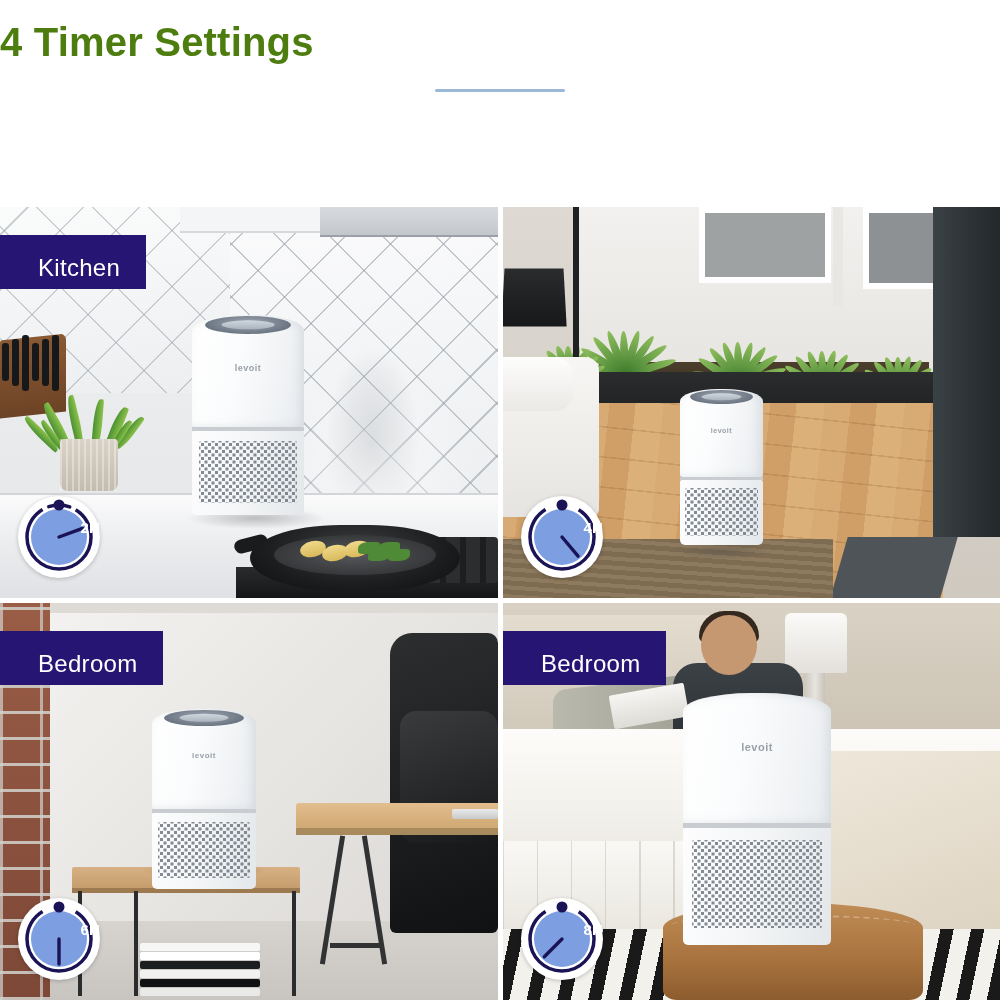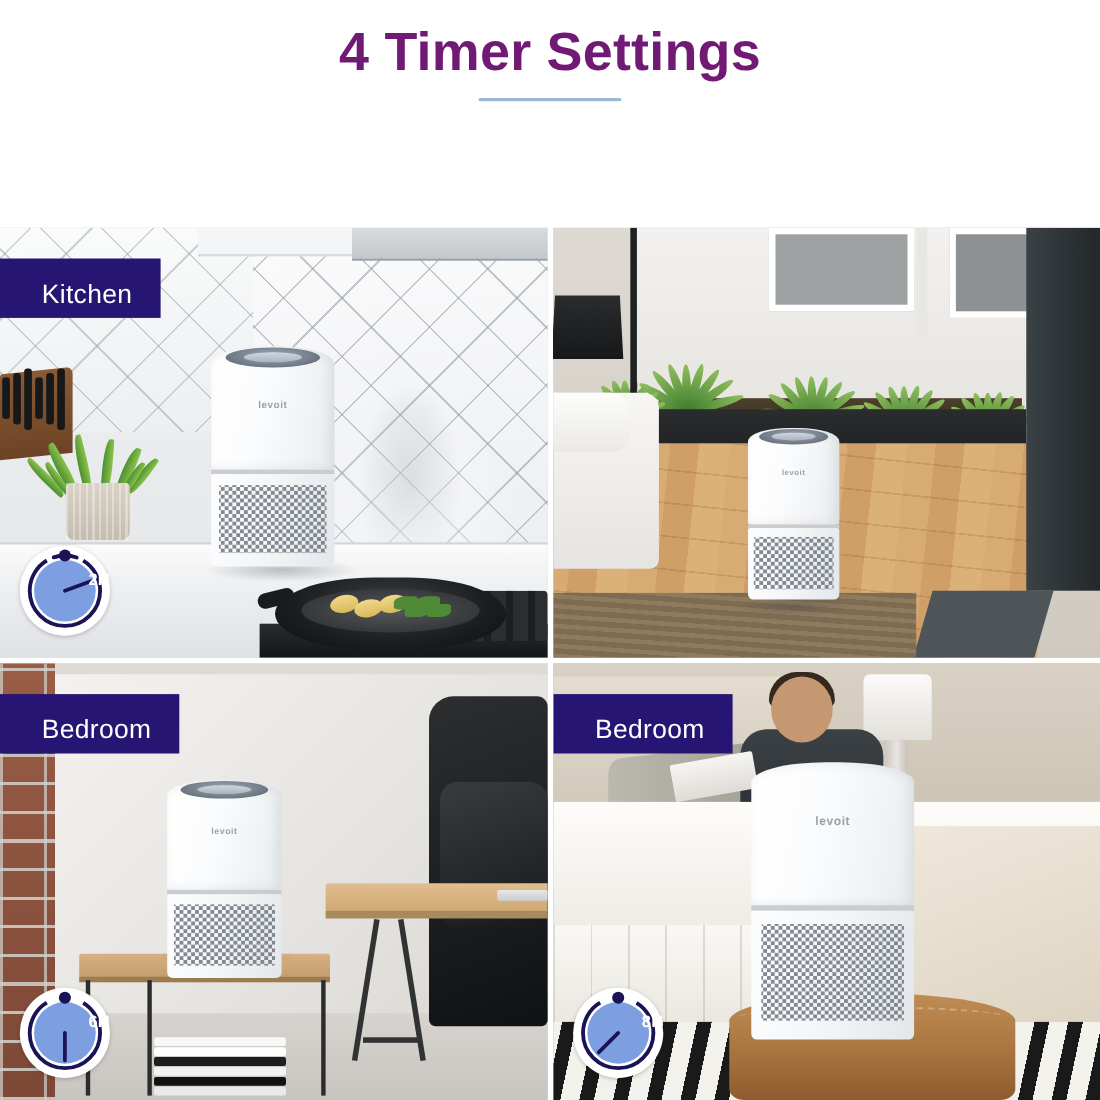--- a/index.html
+++ b/index.html
@@ -7,22 +7,22 @@
   body {
     font-family:"Liberation Sans", sans-serif;
     background:#ffffff;
     overflow:hidden;
   }
   .page { position:relative; width:1000px; height:1000px; background:#fff; }
 
   
   .header { position:absolute; left:0; top:0; width:1000px; height:207px; background:#fff; }
   .title {
-    position:absolute; left:0; top:20px; width:1000px; text-align:center;
-    font-size:49px; font-weight:700; color:#701a75; letter-spacing:.2px;
+    position:absolute; left:0; top:20px; width:1000px; 
+    font-size:40px; font-weight:700; color:#4d7c0f; letter-spacing:.2px;
   }
   .divider {
     position:absolute; left:435px; top:89px; width:130px; height:3px;
     background:#9cb8d9; border-radius:2px;
   }
   .subtitle {
     position:absolute; left:150px; top:112px; width:700px; text-align:center;
     font-size:22px; line-height:34px; color:#848e94; font-weight:400;
   }
 
@@ -386,20 +386,30 @@
                 <div class="pu-vent-in"></div>
               </div>
           </div>
           <div class="pu-logo" style="top:38px;font-size:7px;">levoit</div>
           <div class="pu-band" style="top:88px;height:3px;"></div>
           <div class="pu-base" style="top:91px;height:65px;">
             <div class="pu-mesh" style="top:8px;height:48px;"></div>
           </div>
         </div>
       </div>
+      <div class="timer-badge">
+        <svg viewBox="0 0 82 82">
+          <circle cx="41" cy="41" r="40" fill="#ffffff"></circle>
+          <circle cx="41" cy="41" r="28" fill="#7d9ee0"></circle>
+          <circle cx="41" cy="41" r="32" fill="none" stroke="#1a1356" stroke-width="3.5" stroke-dasharray="166 35" stroke-dashoffset="-17.5" transform="rotate(-90 41 41)"></circle>
+          <circle cx="41" cy="9" r="5.5" fill="#1a1356"></circle>
+          <line x1="41" y1="41" x2="41" y2="16" stroke="#1a1356" stroke-width="3.4" stroke-linecap="round" transform="rotate(140 41 41)"></line>
+        </svg>
+        <div class="timer-text">4H</div>
+      </div>
     </div>
 
     <div class="panel p-office">
       <div class="scene">
         <div class="o-bg"></div>
         <div class="o-wall"></div>
         <div class="o-ceil"></div>
         <div class="o-floor"></div>
         <div class="o-brick"></div>
         <div class="o-chair"></div>

